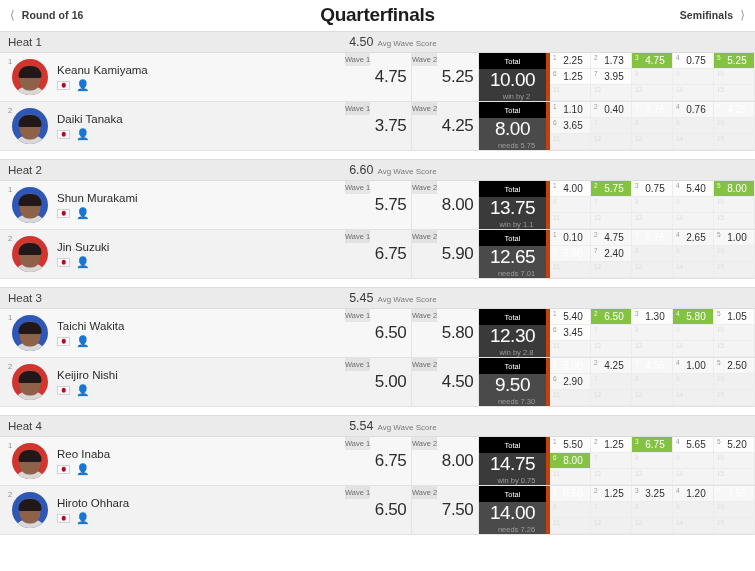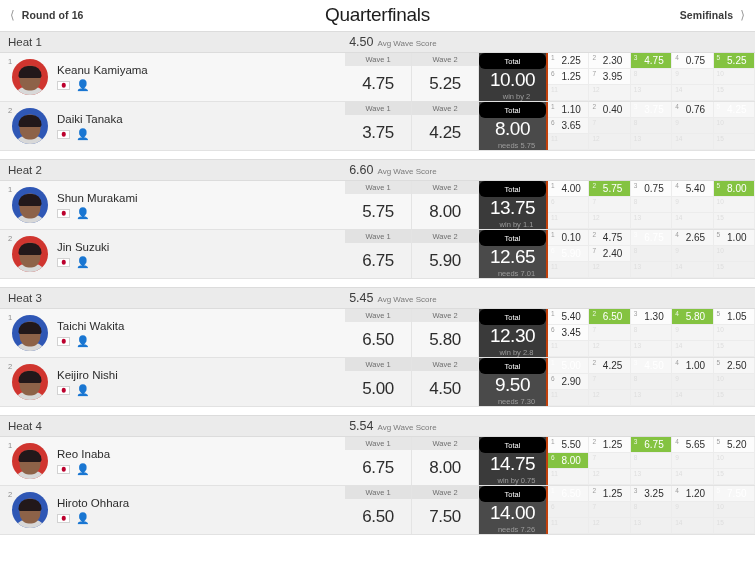--- a/index.html
+++ b/index.html
@@ -27,21 +27,21 @@
     font-size: 10.5px;
     font-weight: bold;
     color: #3a3a3a;
     letter-spacing: .1px;
   }
   .chev { font-size: 12px; color: #9a9a9a; font-weight: normal; line-height: 1; }
   .round-title {
     position: absolute; left: 0; right: 0;
     text-align: center;
     font-size: 19px;
-    font-weight: normal;
+    font-weight: bold;
     letter-spacing: -.3px;
     color: #1d1d1d;
     pointer-events: none;
   }
 
   
   .heat { border-top: 1px solid #ffffff; }
   .heat-header {
     height: 22px;
     background: #ebebeb;
@@ -133,21 +133,21 @@
     border-radius: 50%;
     background: #bc002d;
   }
   .surfer-icon { color: #3b92d8; font-size: 11px; line-height: 1; }
 
   
   .wave-cols { display: flex; }
   .wave-col {
     width: 67px;
     border-right: 1px solid #e4e4e4;
-    display: flex; flex-direction: column;
+    display: flex; flex-direction: row;
   }
   .wave-col .hdr {
     height: 13px;
     background: #e6e6e6;
     font-size: 7.5px;
     color: #6e6e6e;
     display: flex; align-items: center; justify-content: center;
   }
   .athlete-row.second .wave-col .hdr { background: #e2e2e2; }
   .wave-col .val {
@@ -162,21 +162,21 @@
     width: 67px;
     display: flex; flex-direction: column;
     background: #4a4a4a;
   }
   .total-col.leader { background: #3a3a3a; }
   .total-col .hdr {
     height: 27px;
     background: #000000;
     color: #ffffff;
     font-size: 7.5px;
-    display: flex; align-items: center; justify-content: center; border-radius: 6px;
+    display: flex; align-items: center; justify-content: center;
   }
   .total-col .val {
     flex: 1;
     display: flex; align-items: flex-end; justify-content: center;
     font-size: 19px;
     color: #ffffff;
     letter-spacing: -.5px;
     padding-bottom: 1px;
   }
   .total-col .note {
@@ -185,21 +185,21 @@
     color: #9c9c9c;
     display: flex; align-items: center; justify-content: center; padding-left: 8px;
   }
 
   
   .wave-grid {
     flex: 1;
     display: grid;
     grid-template-columns: repeat(5, 1fr);
     grid-template-rows: repeat(3, 1fr);
-    border-left: 2px solid #c2410c;
+    border-left: 4px solid #c2410c;
   }
   .slot {
     position: relative;
     border-right: 1px solid #ececec;
     border-bottom: 1px solid #ececec;
     display: flex;
     align-items: center;
     justify-content: center;
     background: #fcfcfc;
   }
@@ -278,21 +278,21 @@
             <div class="note">win by 2</div>
           </div>
         </div>
         <div class="wave-grid">
           <div class="slot">
             <span class="idx">1</span>
             <span class="sc">2.25</span>
           </div>
           <div class="slot">
             <span class="idx">2</span>
-            <span class="sc">2.30</span>
+            <span class="sc">1.73</span>
           </div>
           <div class="slot counted">
             <span class="idx">3</span>
             <span class="sc">4.75</span>
           </div>
           <div class="slot">
             <span class="idx">4</span>
             <span class="sc">0.75</span>
           </div>
           <div class="slot counted">

